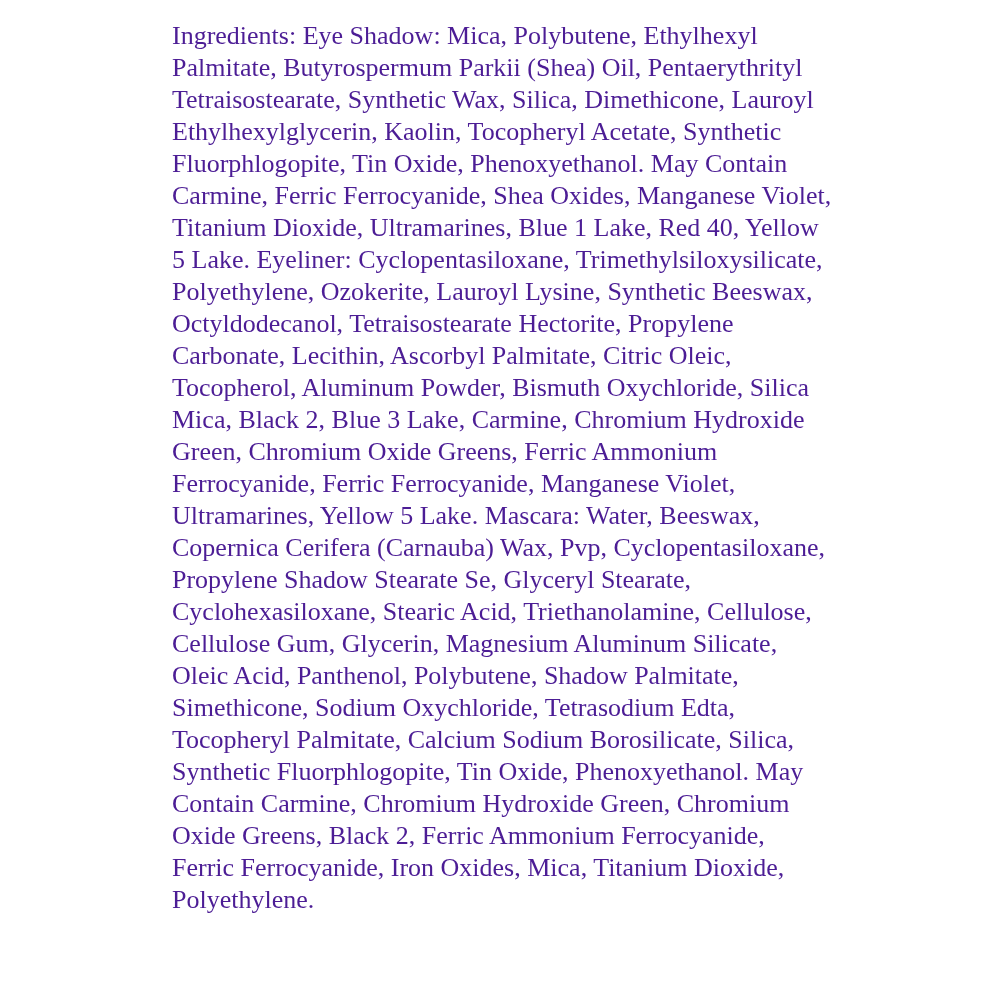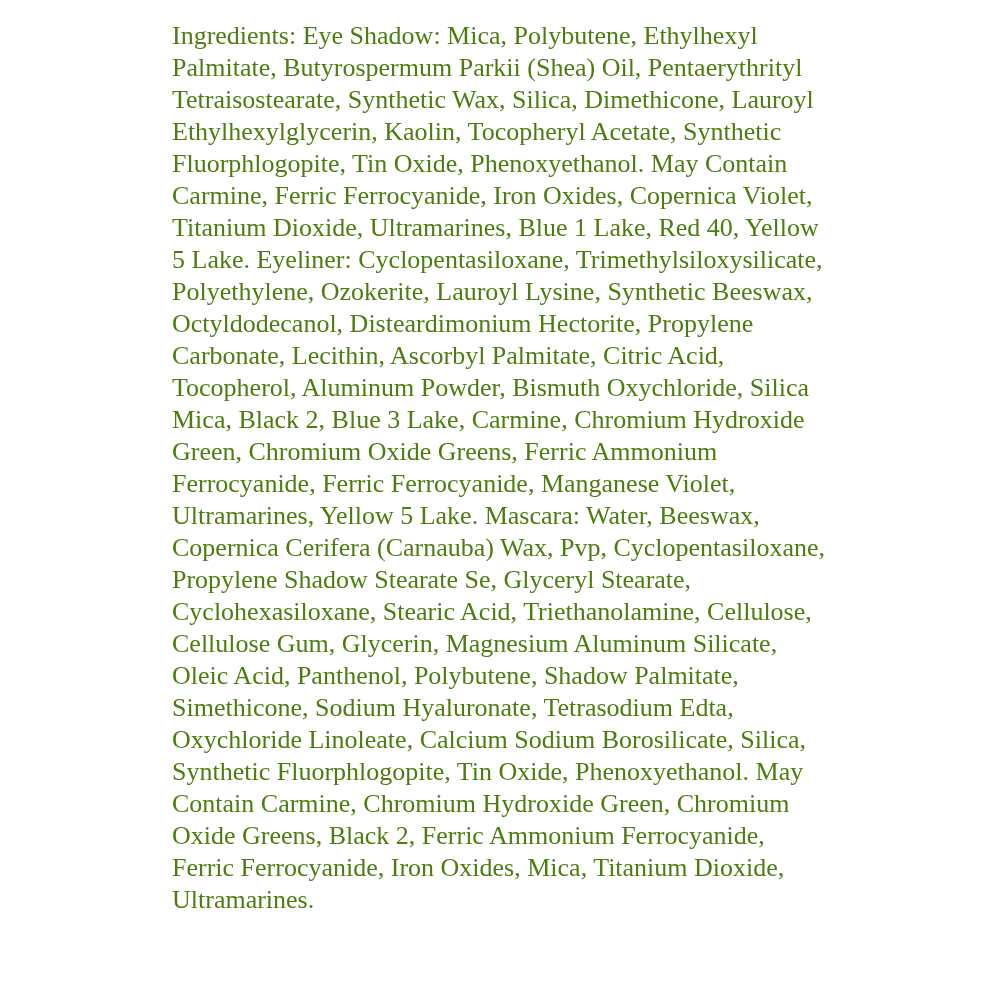--- a/index.html
+++ b/index.html
@@ -17,54 +17,54 @@
     background: #ffffff;
   }
   .ingredients-block {
     position: absolute;
     left: 172px;
     top: 20px;
     width: 670px;
     font-family: "Liberation Serif", "DejaVu Serif", serif;
     font-size: 26px;
     line-height: 32px;
-    color: #4d7c0f;
+    color: #4c1d95;
     text-align: left;
   }
   .ingredients-line {
     white-space: nowrap;
   }
 </style>
 </head>
 <body>
 
 <div class="page">
   <div class="ingredients-block">
       <div class="ingredients-line">Ingredients: Eye Shadow: Mica, Polybutene, Ethylhexyl</div>
       <div class="ingredients-line">Palmitate, Butyrospermum Parkii (Shea) Oil, Pentaerythrityl</div>
       <div class="ingredients-line">Tetraisostearate, Synthetic Wax, Silica, Dimethicone, Lauroyl</div>
       <div class="ingredients-line">Ethylhexylglycerin, Kaolin, Tocopheryl Acetate, Synthetic</div>
       <div class="ingredients-line">Fluorphlogopite, Tin Oxide, Phenoxyethanol. May Contain</div>
-      <div class="ingredients-line">Carmine, Ferric Ferrocyanide, Iron Oxides, Copernica Violet,</div>
+      <div class="ingredients-line">Carmine, Ferric Ferrocyanide, Shea Oxides, Manganese Violet,</div>
       <div class="ingredients-line">Titanium Dioxide, Ultramarines, Blue 1 Lake, Red 40, Yellow</div>
       <div class="ingredients-line">5 Lake. Eyeliner: Cyclopentasiloxane, Trimethylsiloxysilicate,</div>
       <div class="ingredients-line">Polyethylene, Ozokerite, Lauroyl Lysine, Synthetic Beeswax,</div>
-      <div class="ingredients-line">Octyldodecanol, Disteardimonium Hectorite, Propylene</div>
-      <div class="ingredients-line">Carbonate, Lecithin, Ascorbyl Palmitate, Citric Acid,</div>
+      <div class="ingredients-line">Octyldodecanol, Tetraisostearate Hectorite, Propylene</div>
+      <div class="ingredients-line">Carbonate, Lecithin, Ascorbyl Palmitate, Citric Oleic,</div>
       <div class="ingredients-line">Tocopherol, Aluminum Powder, Bismuth Oxychloride, Silica</div>
       <div class="ingredients-line">Mica, Black 2, Blue 3 Lake, Carmine, Chromium Hydroxide</div>
       <div class="ingredients-line">Green, Chromium Oxide Greens, Ferric Ammonium</div>
       <div class="ingredients-line">Ferrocyanide, Ferric Ferrocyanide, Manganese Violet,</div>
       <div class="ingredients-line">Ultramarines, Yellow 5 Lake. Mascara: Water, Beeswax,</div>
       <div class="ingredients-line">Copernica Cerifera (Carnauba) Wax, Pvp, Cyclopentasiloxane,</div>
       <div class="ingredients-line">Propylene Shadow Stearate Se, Glyceryl Stearate,</div>
       <div class="ingredients-line">Cyclohexasiloxane, Stearic Acid, Triethanolamine, Cellulose,</div>
       <div class="ingredients-line">Cellulose Gum, Glycerin, Magnesium Aluminum Silicate,</div>
       <div class="ingredients-line">Oleic Acid, Panthenol, Polybutene, Shadow Palmitate,</div>
-      <div class="ingredients-line">Simethicone, Sodium Hyaluronate, Tetrasodium Edta,</div>
-      <div class="ingredients-line">Oxychloride Linoleate, Calcium Sodium Borosilicate, Silica,</div>
+      <div class="ingredients-line">Simethicone, Sodium Oxychloride, Tetrasodium Edta,</div>
+      <div class="ingredients-line">Tocopheryl Palmitate, Calcium Sodium Borosilicate, Silica,</div>
       <div class="ingredients-line">Synthetic Fluorphlogopite, Tin Oxide, Phenoxyethanol. May</div>
       <div class="ingredients-line">Contain Carmine, Chromium Hydroxide Green, Chromium</div>
       <div class="ingredients-line">Oxide Greens, Black 2, Ferric Ammonium Ferrocyanide,</div>
       <div class="ingredients-line">Ferric Ferrocyanide, Iron Oxides, Mica, Titanium Dioxide,</div>
-      <div class="ingredients-line">Ultramarines.</div>
+      <div class="ingredients-line">Polyethylene.</div>
     </div>
 </div>
 
 </body></html>

